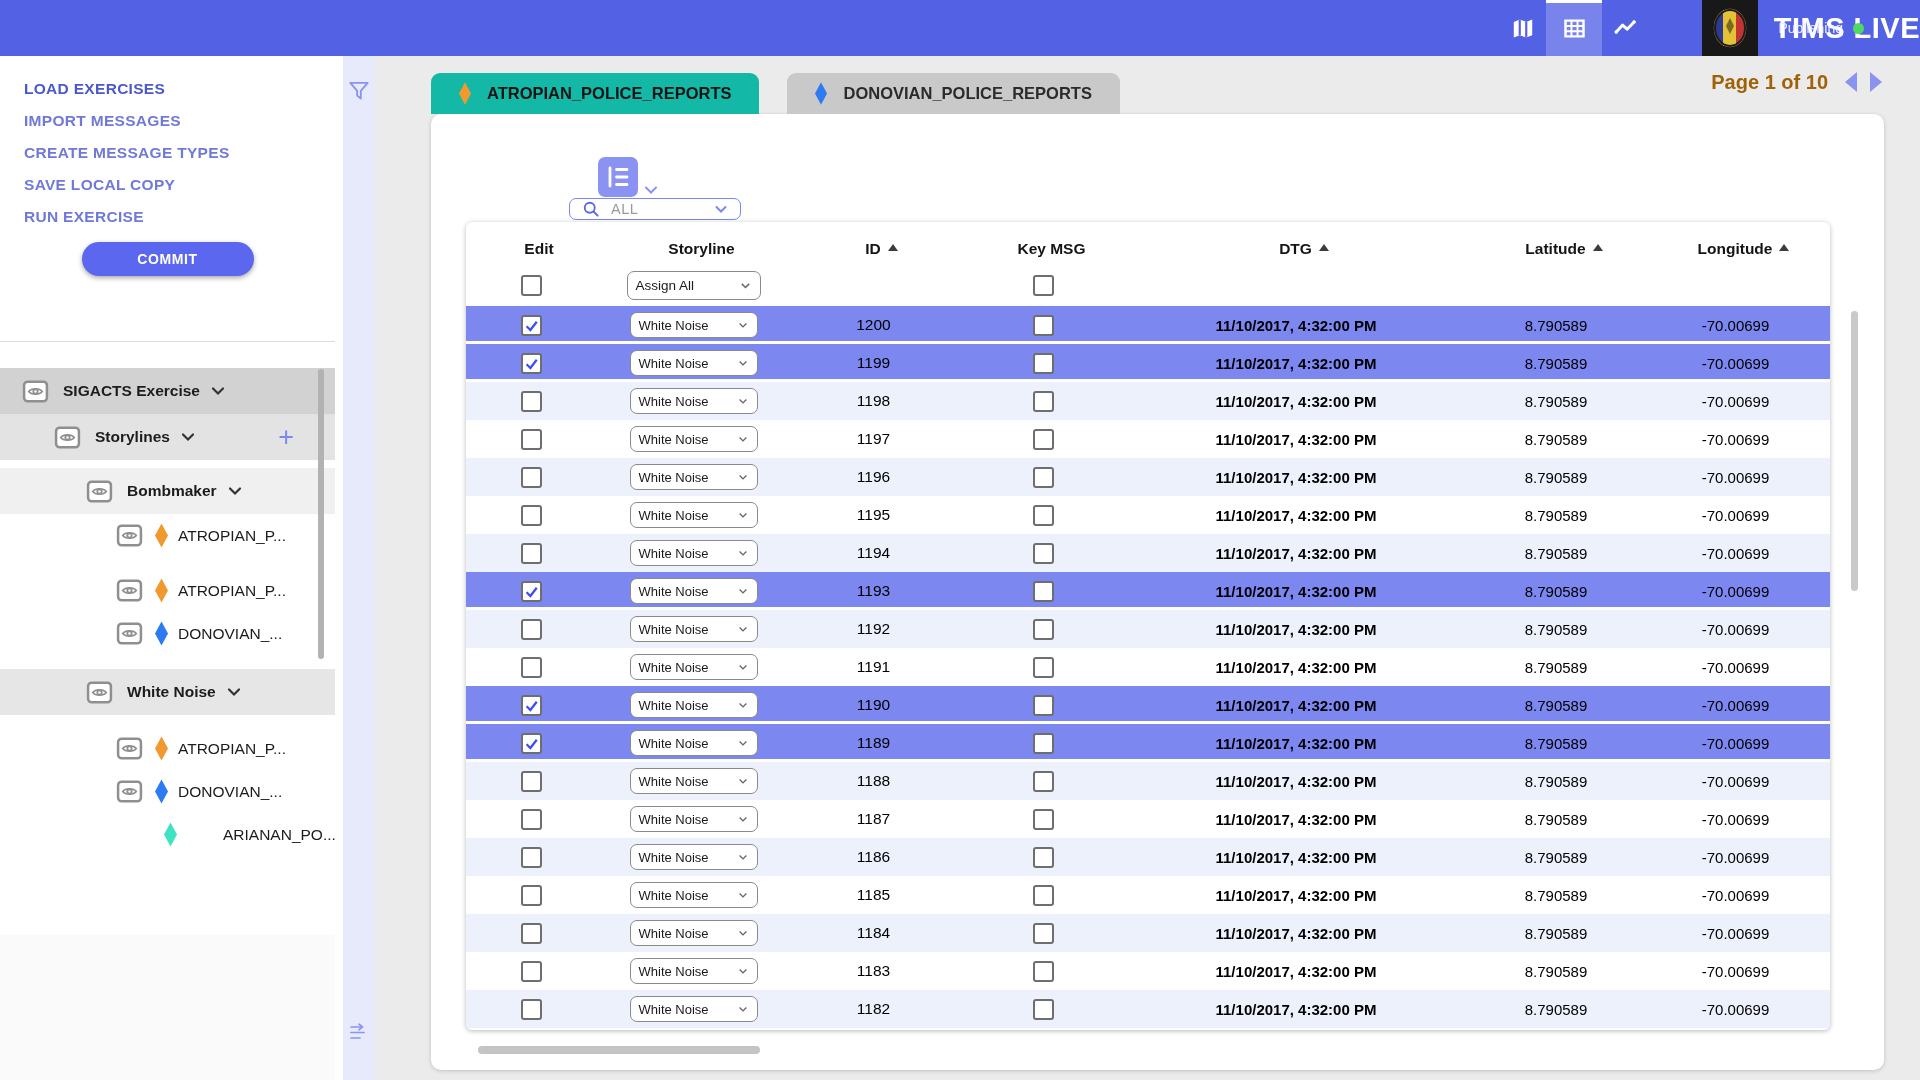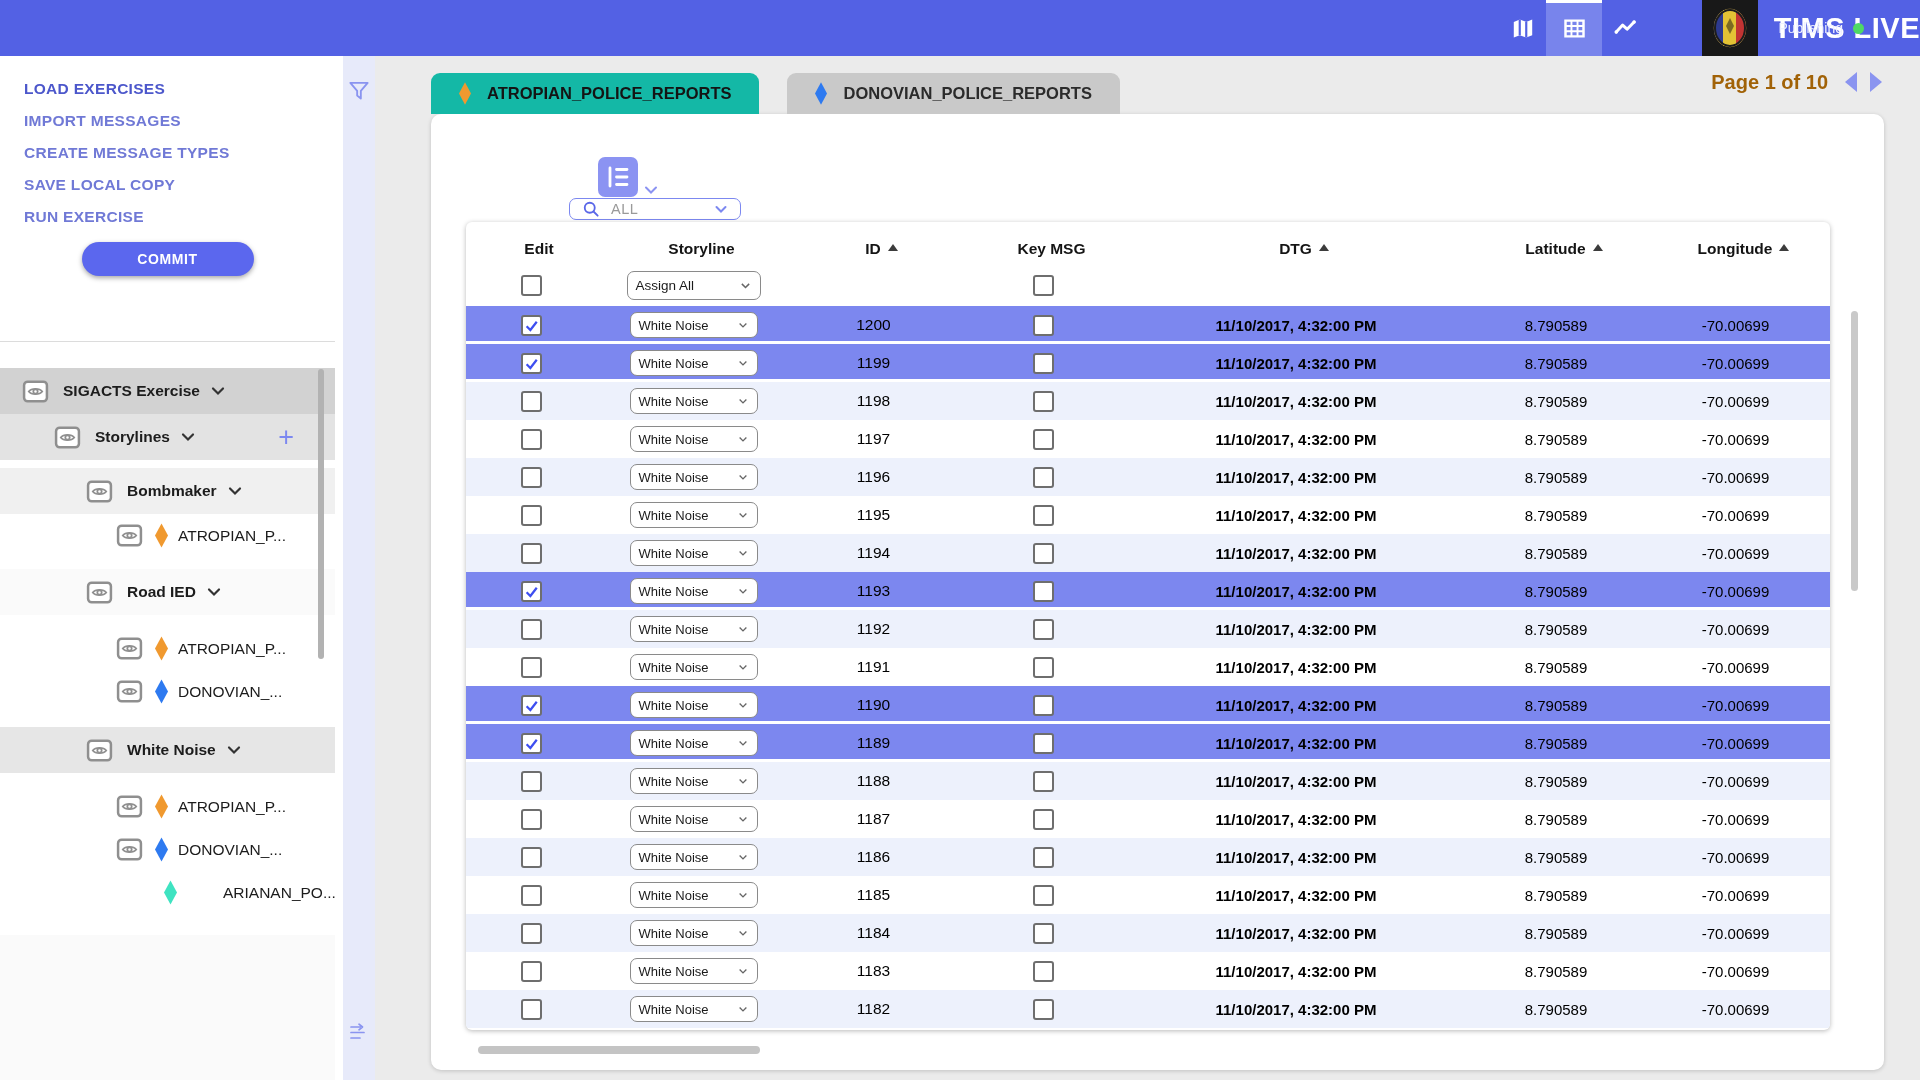--- a/index.html
+++ b/index.html
@@ -225,35 +225,20 @@
       <circle cx="13" cy="13" r="2.1" fill="none" stroke="#8f8f8f" stroke-width="1.7"></circle>
     </svg>
     <span class="tree-diamond">
       <svg width="13" height="25" viewBox="0 0 14 26">
               <polygon points="7,0 14,13 7,26 0,13" fill="#f0992f"></polygon>
             </svg>
     </span>
     <span class="tree-label">ATROPIAN_P...</span>
 
   </div>
-        <div class="tree-row d3 bold" style="background: rgb(250, 250, 250); margin-top: 12px;">
-    <svg width="27" height="27" viewBox="0 0 26 26">
-      <rect x="2" y="3.5" width="22" height="19" rx="3.5" fill="#fff" stroke="#8f8f8f" stroke-width="2.4"></rect>
-      <path d="M6.5 13 C9 9.6 17 9.6 19.5 13 C17 16.4 9 16.4 6.5 13 Z" fill="none" stroke="#8f8f8f" stroke-width="1.7"></path>
-      <circle cx="13" cy="13" r="2.1" fill="none" stroke="#8f8f8f" stroke-width="1.7"></circle>
-    </svg>
-
-    <span class="tree-label">Road IED</span>
-    <span class="tree-chevron">
-      <svg width="16" height="16" viewBox="0 0 16 16">
-              <path d="M3 5.5 L8 10.5 L13 5.5" stroke="#333" stroke-width="2.2" fill="none" stroke-linecap="round"></path>
-            </svg>
-    </span>
-
-  </div>
         <div class="tree-row d4 leaf" style="background: rgb(255, 255, 255); margin-top: 12px;">
     <svg width="27" height="27" viewBox="0 0 26 26">
       <rect x="2" y="3.5" width="22" height="19" rx="3.5" fill="#fff" stroke="#8f8f8f" stroke-width="2.4"></rect>
       <path d="M6.5 13 C9 9.6 17 9.6 19.5 13 C17 16.4 9 16.4 6.5 13 Z" fill="none" stroke="#8f8f8f" stroke-width="1.7"></path>
       <circle cx="13" cy="13" r="2.1" fill="none" stroke="#8f8f8f" stroke-width="1.7"></circle>
     </svg>
     <span class="tree-diamond">
       <svg width="13" height="25" viewBox="0 0 14 26">
               <polygon points="7,0 14,13 7,26 0,13" fill="#f0992f"></polygon>
             </svg>

